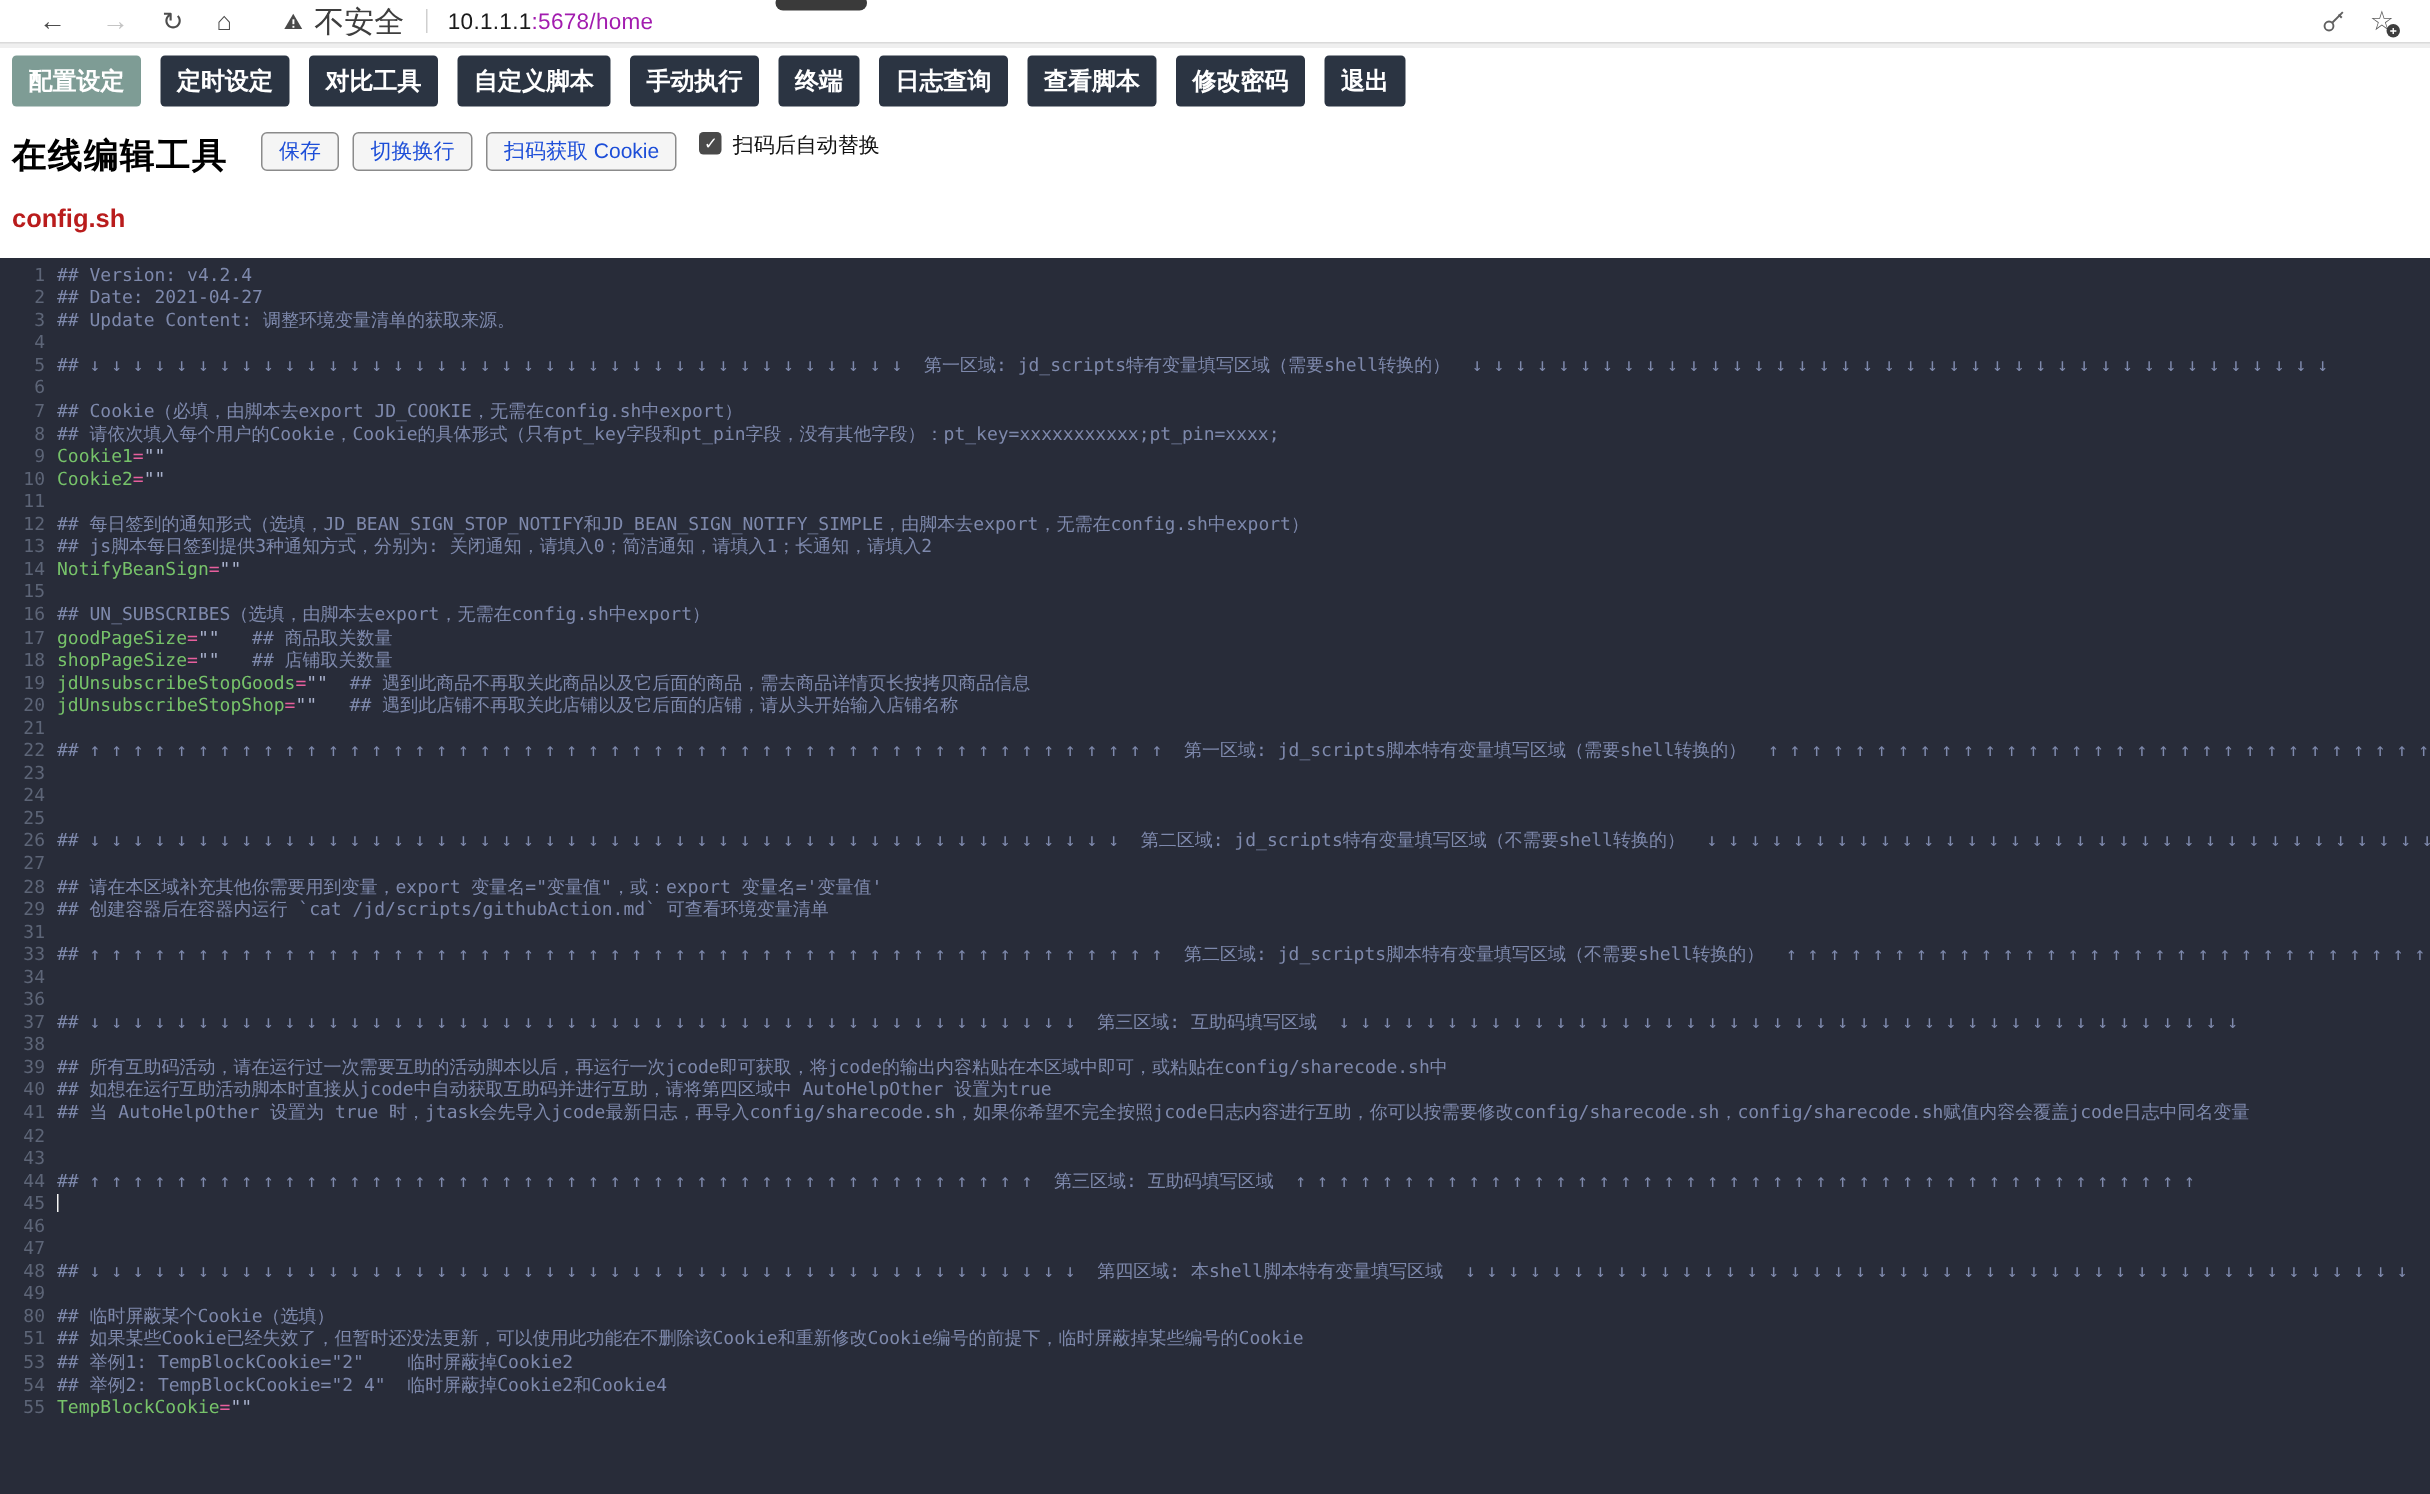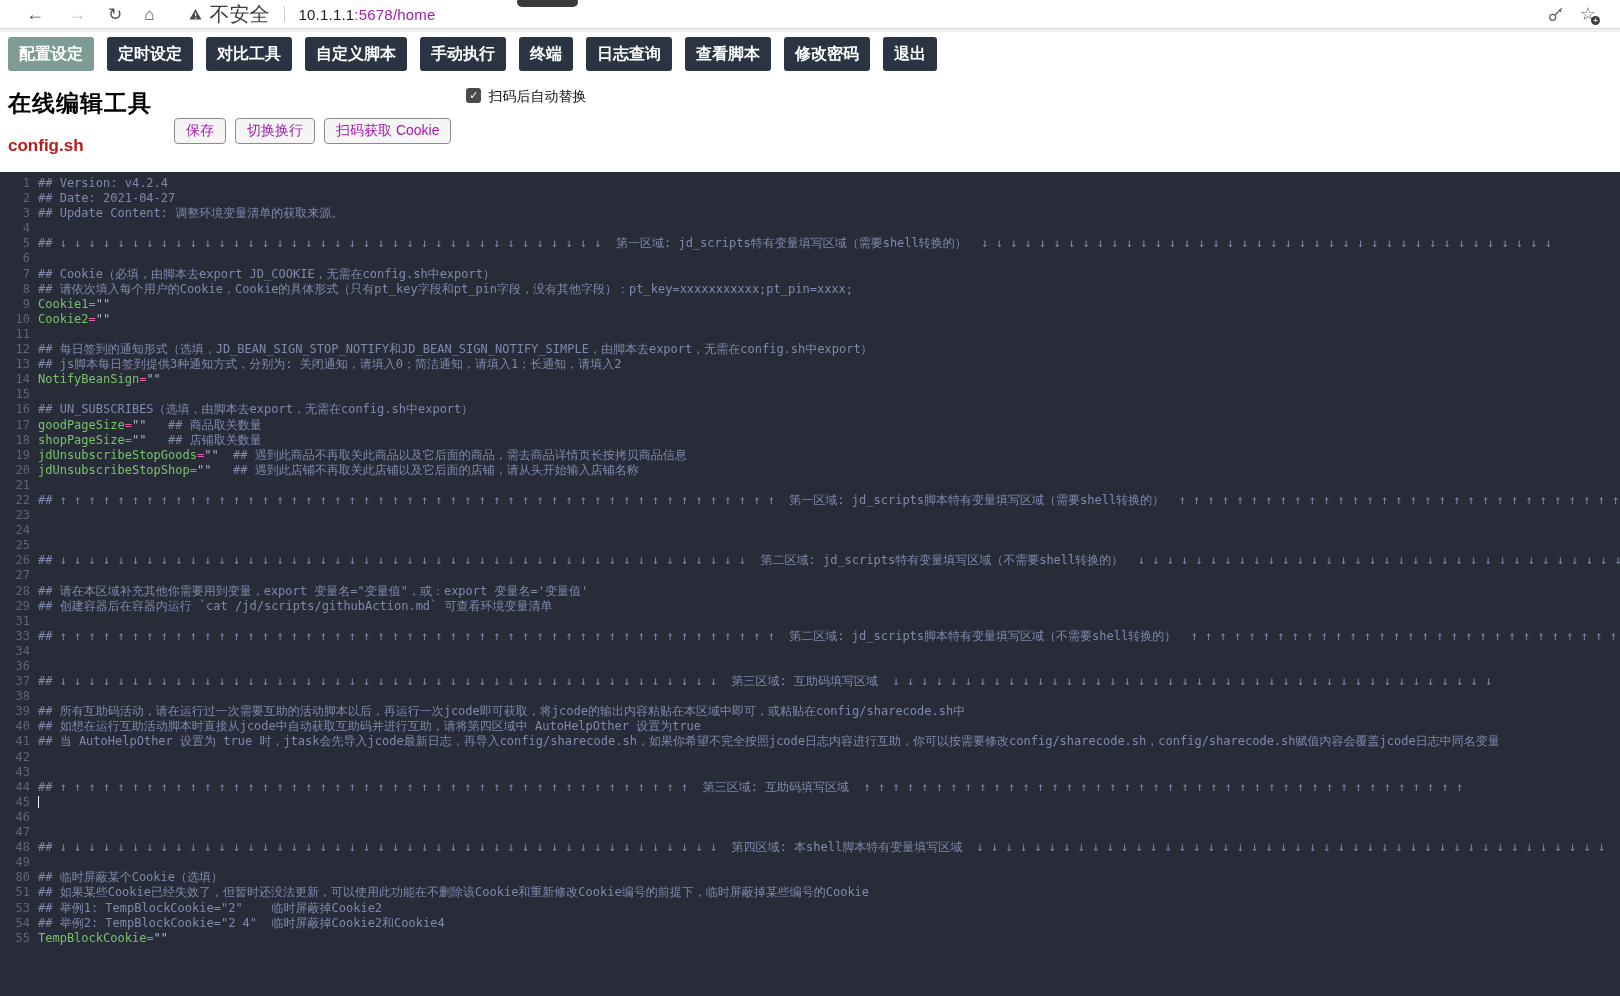--- a/index.html
+++ b/index.html
@@ -25,22 +25,22 @@
     color:#fff;font-size:8px;line-height:9px;text-align:center;font-weight:bold;}
   .chrome-divider{height:3px;background:#efefef;border-top:1px solid #dadada;}
   
   .navbar{display:flex;gap:13px;padding:5px 8px 0 8px;background:#fff;}
   .nav-btn{background:#2b3442;color:#fff;font-size:16px;height:34px;display:inline-flex;
     align-items:center;padding:0 11px;border:none;border-radius:3px;cursor:pointer;white-space:nowrap;font-weight:bold;}
   .nav-btn.active{background:#7e9c95;}
   
   .toolbar{display:flex;align-items:flex-start;padding:0 8px;margin-top:17px;height:30px;}
   .page-title{font-size:23px;font-weight:bold;color:#000;margin:0 22px 0 0;letter-spacing:1px;}
-  .tb-btn{font-size:14px;color:#a21caf;background:#f5f5f5;border:1px solid #8b8b8b;border-radius:4px;
-    padding:3px 11px;margin-right:9px;cursor:pointer;font-family:"Liberation Sans",sans-serif;margin-top:30px;}
+  .tb-btn{font-size:14px;color:#1d4ed8;background:#f5f5f5;border:1px solid #8b8b8b;border-radius:4px;
+    padding:3px 11px;margin-right:9px;cursor:pointer;font-family:"Liberation Sans",sans-serif;}
   .cb{width:15px;height:15px;background:#4a4a4a;border-radius:3px;display:inline-flex;align-items:center;
     justify-content:center;color:#fff;font-size:11px;margin:0 7px 0 6px;cursor:pointer;}
   .cb-label{font-size:14px;color:#111;}
   
   .filename{font-size:17px;font-weight:bold;color:#b91c1c;padding:0 8px;margin-top:18px;}
   
   .editor{position:absolute;left:0;right:0;top:172px;bottom:0;background:var(--ed-bg,#282c39);
     overflow:hidden;padding-top:4px;cursor:text;}
   .cm-line{display:flex;height:15.1px;line-height:15.1px;white-space:pre;
     font-family:"DejaVu Sans Mono",monospace;font-size:12px;}

